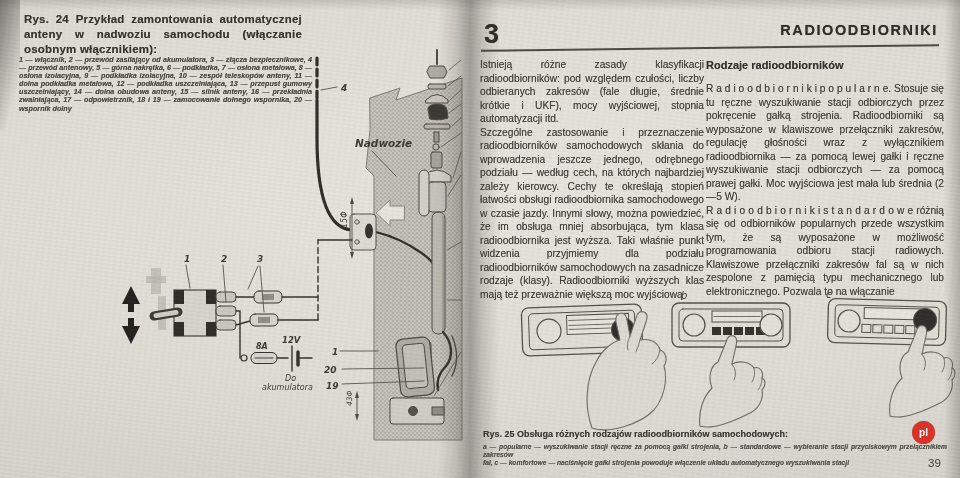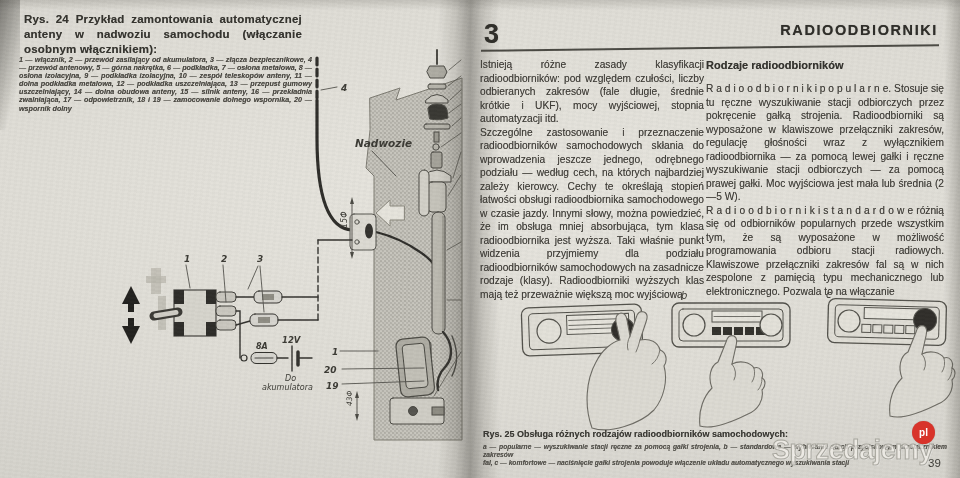--- a/index.html
+++ b/index.html
@@ -314,17 +314,16 @@
     <div class="page-number">39</div>
   </div>
 
   <div class="gutter"></div>
   <div class="edge-tl"></div>
   <div class="edge-top"></div>
   <div class="edge-r"></div>
   <div class="grain"></div>
 
   <div class="watermark">
-    <div class="watermark-text">Sprzedajemy</div>
     <div class="watermark-badge">pl</div>
   </div>
 
 </div>
 
 </body></html>

